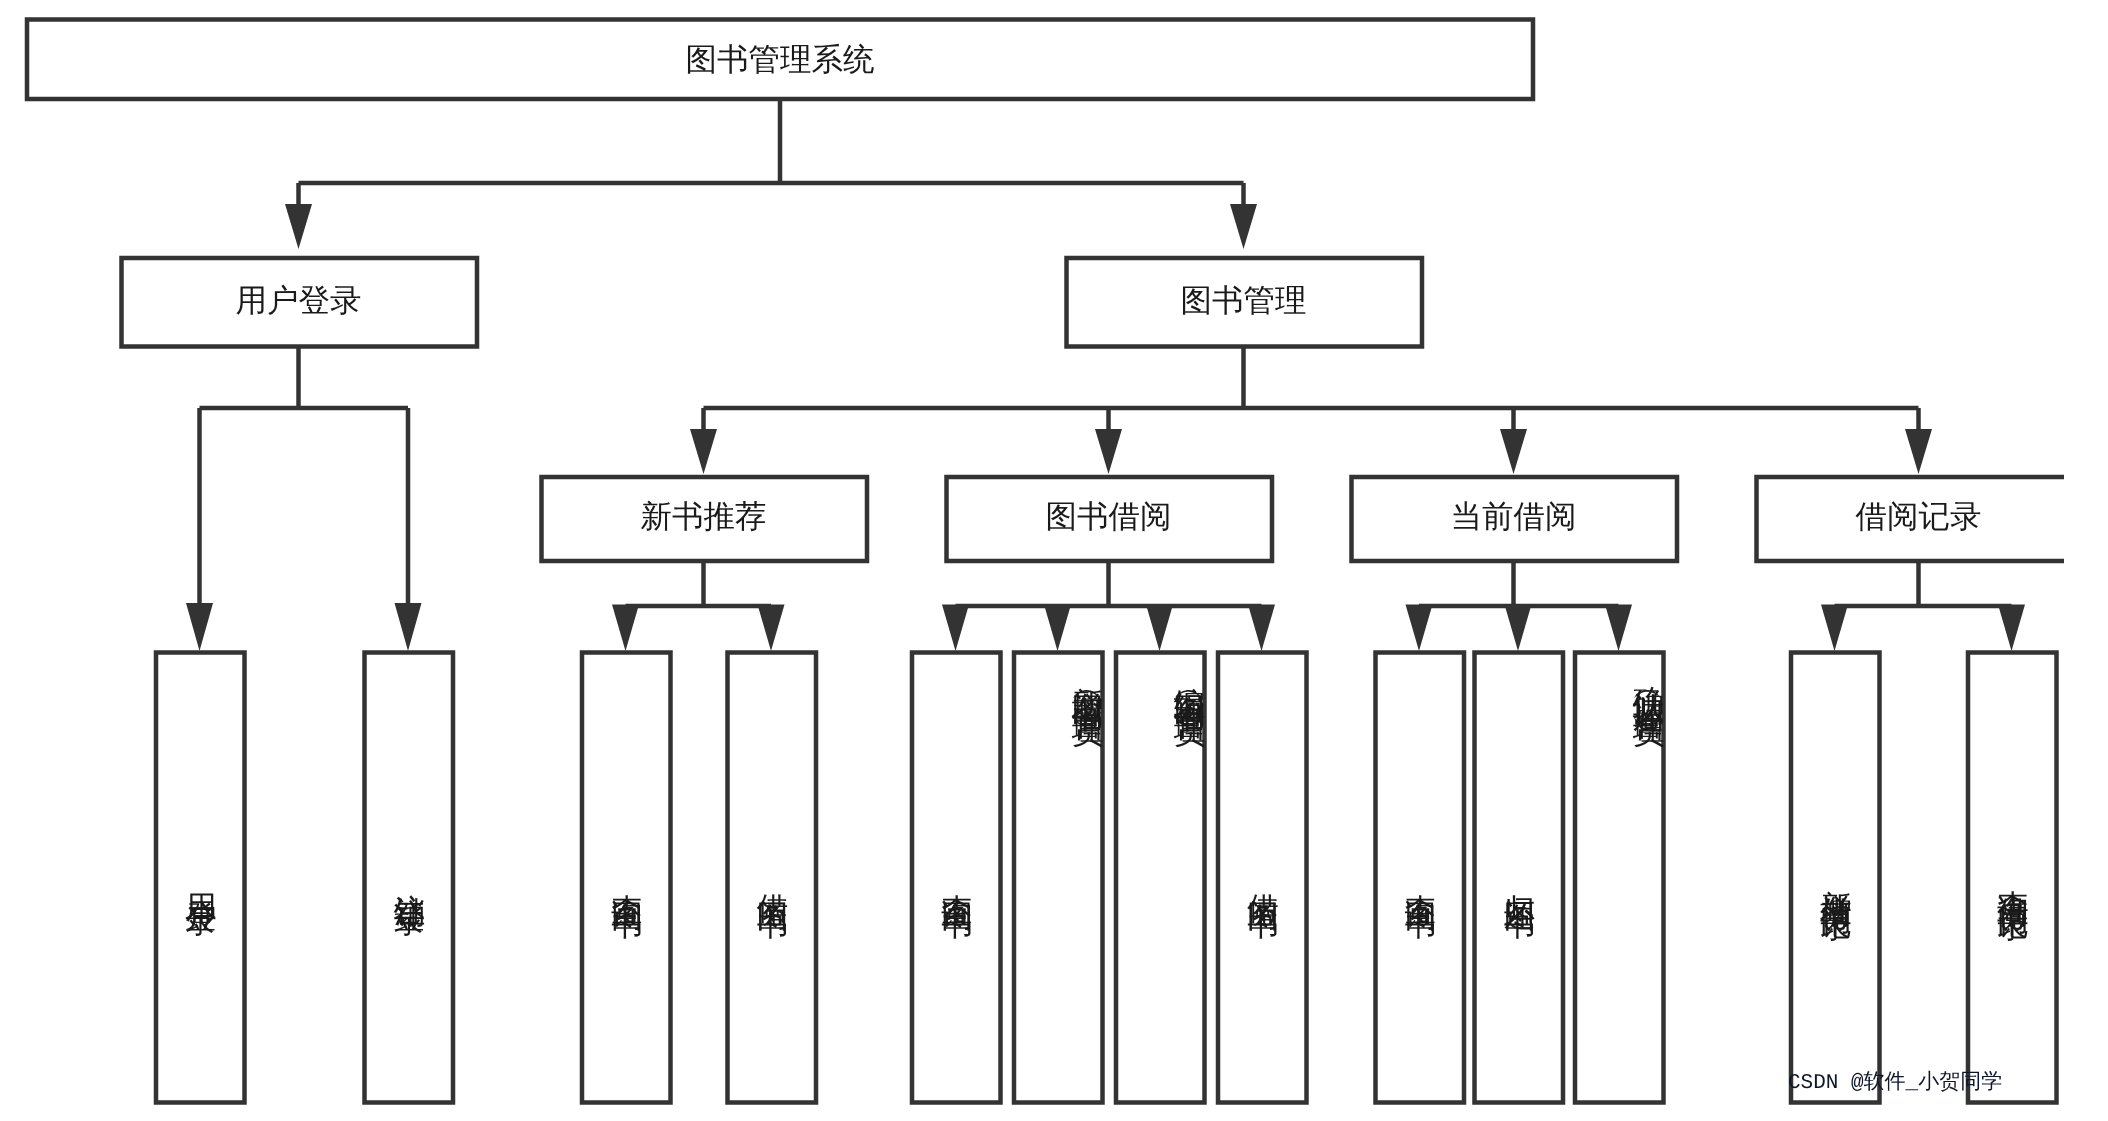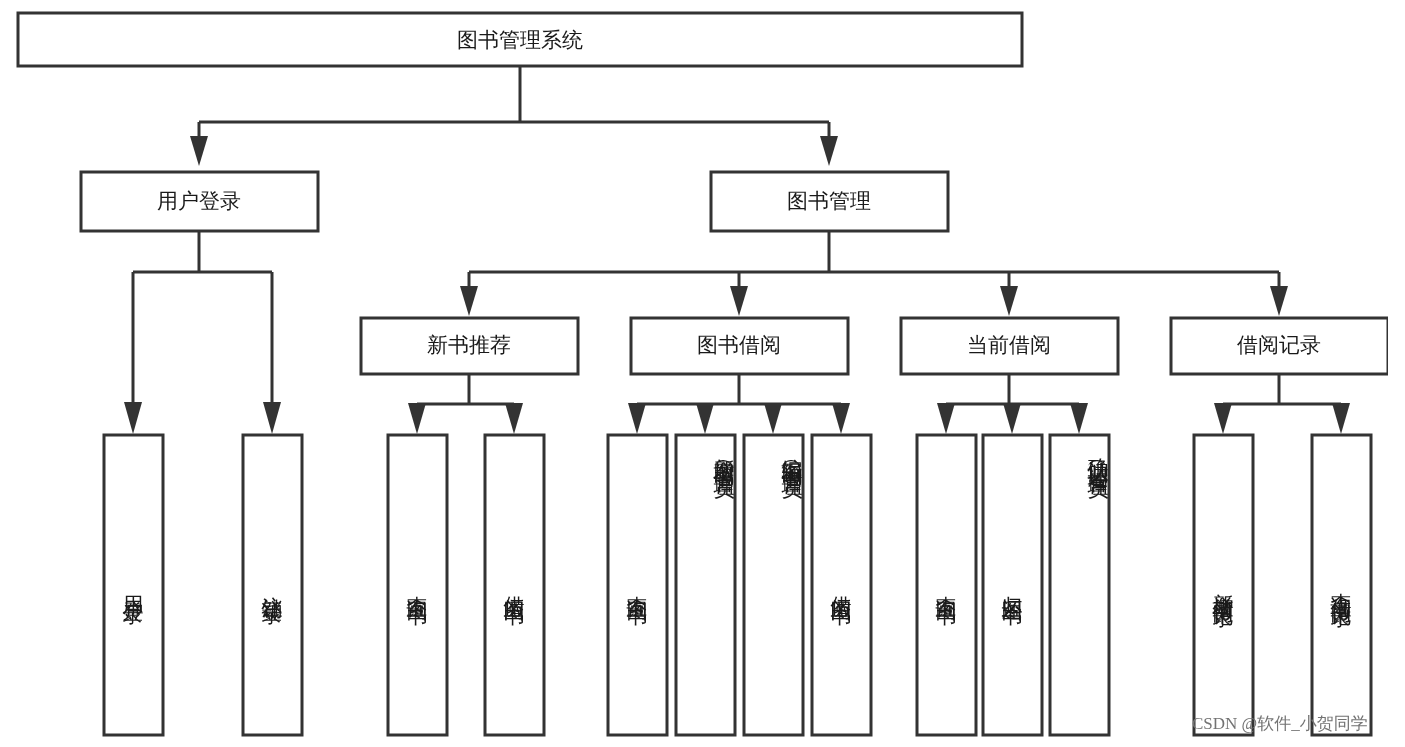--- a/index.html
+++ b/index.html
@@ -9,21 +9,20 @@
   }
   body {
     font-family: "Liberation Sans", "DejaVu Sans", sans-serif;
   }
   #diagram-root {
     position: relative;
     width: 1376px;
     height: 747px;
     background: #ffffff;
     overflow: hidden;
-    padding-left: 12px;
   }
   svg#flow-svg {
     position: absolute;
     top: 0;
     left: 0;
     width: 1405px;
     height: 747px;
     display: block;
   }
   .node-rect {
@@ -62,23 +61,23 @@
     pointer-events: none;
     text-align: left;
   }
   .vlabel.centered {
     display: flex;
     align-items: center;
     justify-content: center;
   }
   .watermark {
     position: absolute;
-    font-family: Liberation Serif, serif;
-    font-size: 17px;
-    color: #737373;
+    font-family: Liberation Mono, monospace;
+    font-size: 14px;
+    color: #0f172a;
     white-space: nowrap;
     pointer-events: none;
   }
 </style>
 </head>
 <body>
 
 <div id="diagram-root">
 
   <svg id="flow-svg" viewBox="0 0 1405 747">

